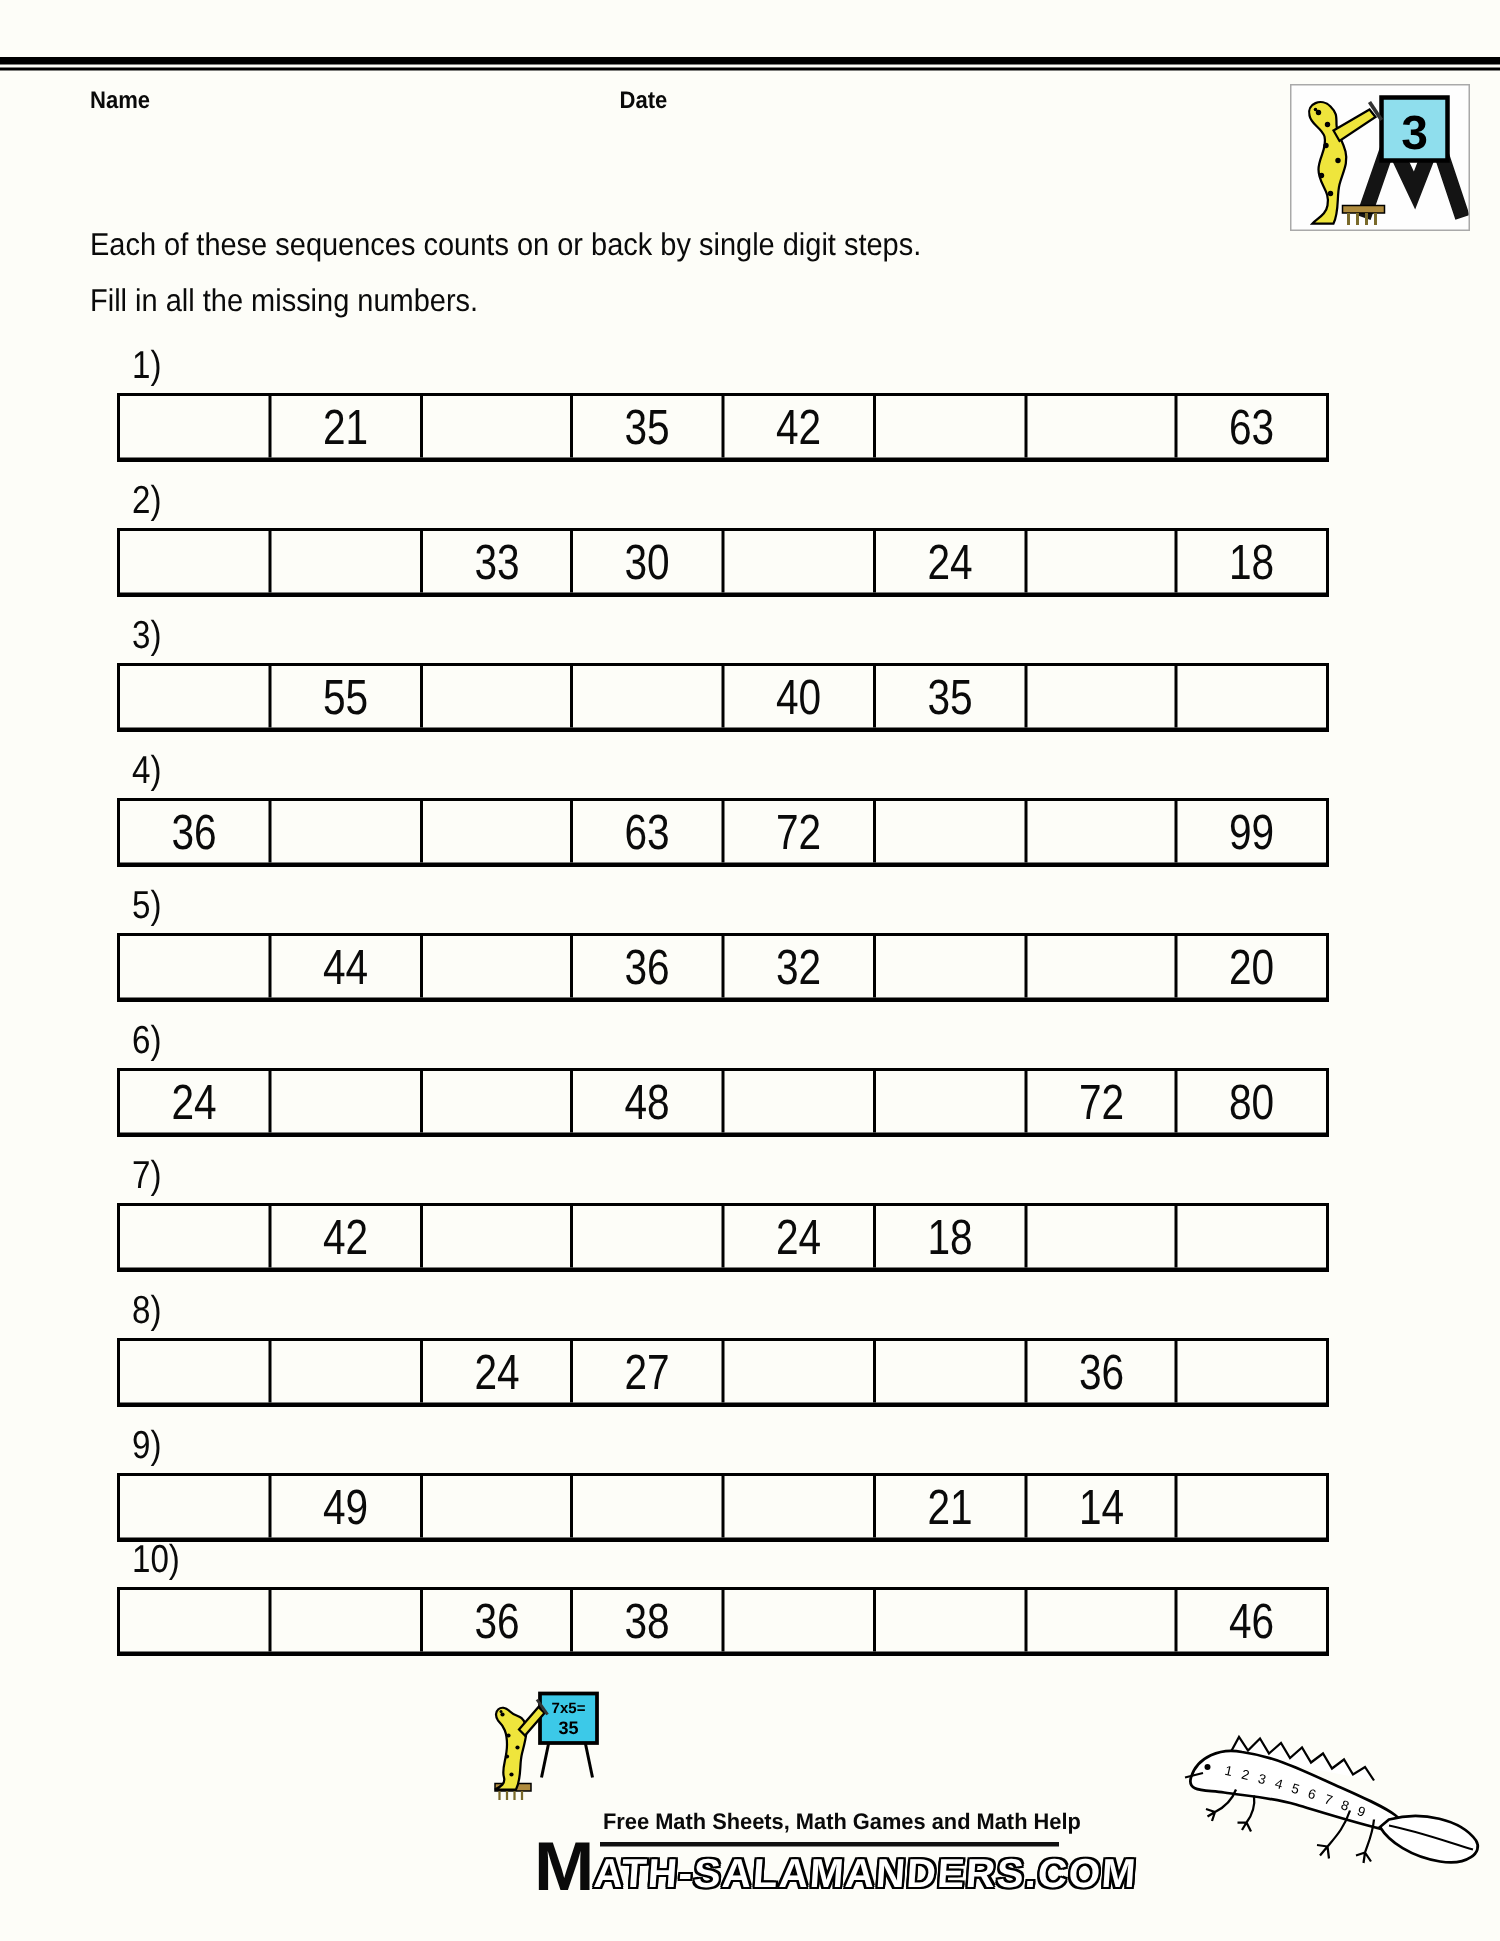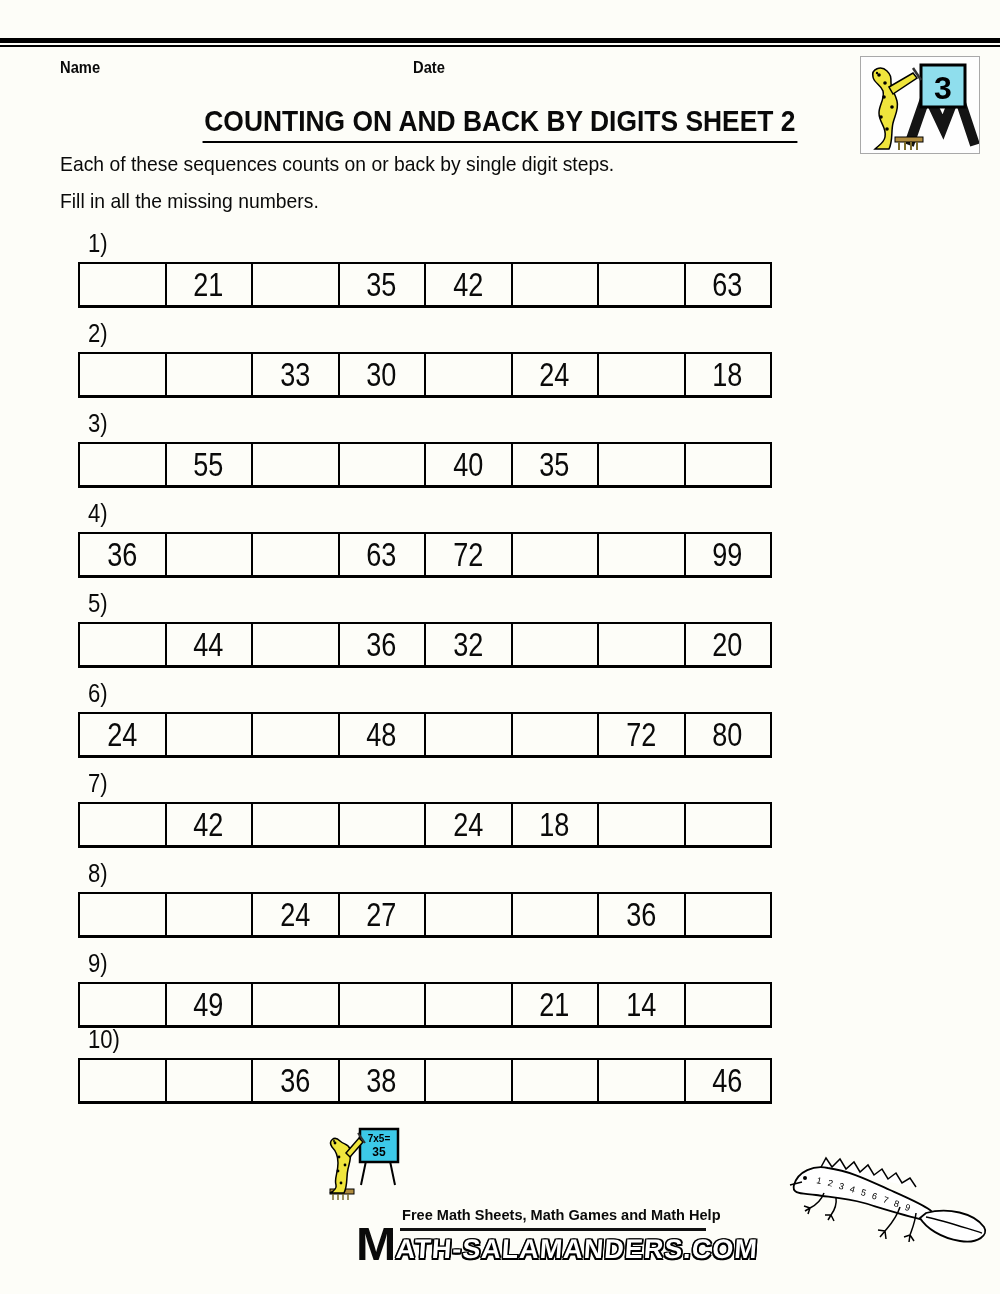--- a/index.html
+++ b/index.html
@@ -18,21 +18,21 @@
     transform:scaleX(.88); transform-origin:center;
   }
   .instr{font-size:21px; transform:scaleX(.92); transform-origin:left; white-space:nowrap;}
 
   .band{position:absolute; left:0; width:1000px;}
   .row-label{
     margin-left:88px; height:34px; font-size:26px; line-height:30px;
     transform:scaleX(.85); transform-origin:left;
   }
   .strip{
-    margin-left:78px; width:694px; height:46px; box-sizing:border-box;
+    margin-left:78px; width:808px; height:46px; box-sizing:border-box;
     border:2.5px solid #000; border-bottom-width:3px; display:flex; background:#fdfdf8;
   }
   .cell{
     flex:1; border-left:2px solid #000; display:flex;
     align-items:center; justify-content:center;
   }
   .cell:first-child{border-left:none;}
   .num{
     font-size:33px; line-height:1; transform:scaleX(.82); transform-origin:center;
   }
@@ -87,23 +87,20 @@
       <circle cx="18" cy="18" r="1.8"></circle>
         <circle cx="23" cy="40" r="1.8"></circle>
         <circle cx="20" cy="60" r="1.8"></circle>
       <circle cx="26" cy="72" r="1.8"></circle>
         <circle cx="31" cy="50" r="1.8"></circle>
         <circle cx="24" cy="26" r="1.8"></circle>
       <circle cx="16" cy="16" r="1.2" fill="#000"></circle>
     </svg>
   </div>
 
-  <div class="abs title-wrap">
-    <span class="title">COUNTING ON AND BACK BY DIGITS SHEET 2</span>
-  </div>
 
   <div class="abs instr" style="top:152px;left:60px;">Each of these sequences counts on or back by single digit steps.</div>
   <div class="abs instr" style="top:189px;left:60px;">Fill in all the missing numbers.</div>
 
   <div id="rows">
       <div class="band" style="top: 228px;">
         <div class="row-label">1)</div>
         <div class="strip">
           <div class="cell">
             <span class="num"></span>

